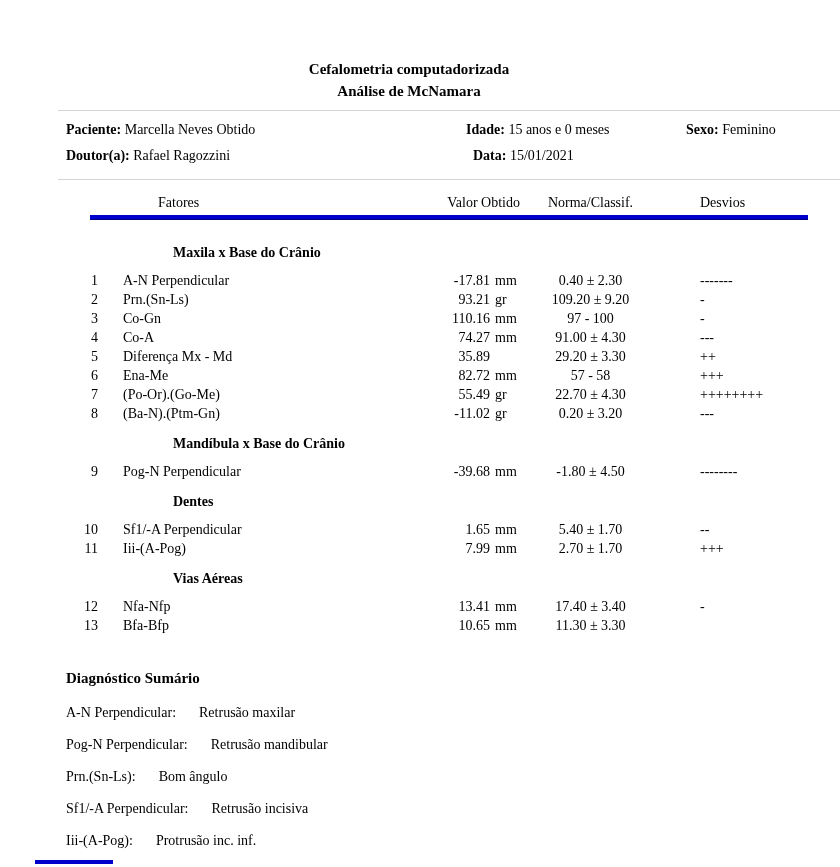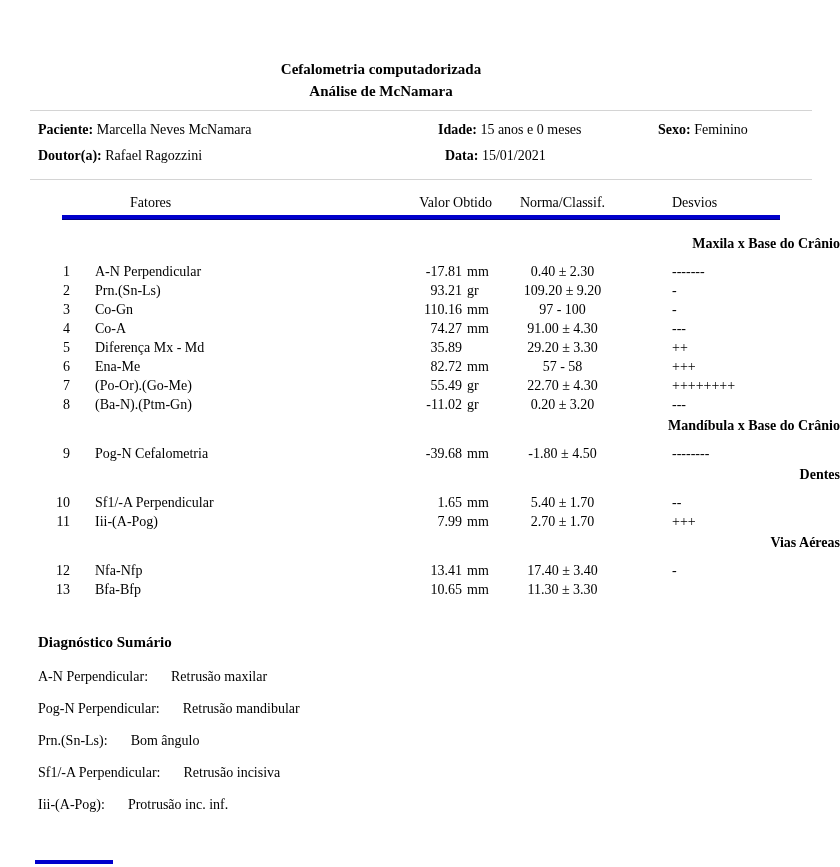--- a/index.html
+++ b/index.html
@@ -2,21 +2,21 @@
 <html><head>
 <meta charset="utf-8">
 <style>
   * { margin:0; padding:0; box-sizing:border-box; }
   html,body { background:#ffffff; }
   body {
     width:840px; height:867px; overflow:hidden;
     font-family:"Liberation Serif", serif;
     font-size:14px; color:#000000;
   }
-  .page { width:840px; height:867px; padding-top:58px; position:relative; }
+  .page { width:840px; height:867px; padding-top:58px; position:relative;padding-left:28px; }
 
   .title-block { width:762px; text-align:center; font-weight:bold; font-size:15px; line-height:22px; }
 
   .hairline { border:0; border-top:1px solid #d4d4d4; width:782px; margin:8px 0 0 30px; }
 
   .patient-grid { padding:6px 0 2px 38px; }
   .patient-row { display:grid; grid-template-columns:400px 220px auto; line-height:26px; }
   .lbl { font-weight:bold; }
   .val { font-weight:normal; }
   .data-cell { padding-left:7px; }
@@ -26,21 +26,21 @@
     line-height:19px; margin-top:13px;
   }
   .th-fatores { padding-left:60px; grid-column:2; }
   .th-valor   { grid-column:3; text-align:right; }
   .th-norma   { grid-column:4; text-align:center; }
   .th-desvios { grid-column:5; padding-left:39px; }
 
   .blue-line { height:5px; background:#0000cc; border-bottom:1px solid #000080; width:718px; margin:3px 0 0 62px; }
 
   .table-body { padding-top:12px; }
-  .section-heading { font-weight:bold; padding-left:145px; line-height:19px; margin:2px 0 9px 0;text-align:right; }
+  .section-heading { font-weight:bold; padding-left:145px; line-height:19px; margin:11px 0 9px 0; }
   .trow { display:grid; grid-template-columns:70px 330px 62px 30px 141px auto; line-height:19px; }
   .c-num    { text-align:right; }
   .c-fator  { padding-left:25px; }
   .c-valnum { text-align:right; }
   .c-unit   { padding-left:5px; }
   .c-norma  { text-align:center; }
   .c-desv   { padding-left:39px; letter-spacing:0px; }
 
   .diagnosis { margin-top:34px; padding-left:38px; }
   .diagnosis-heading { font-weight:bold; font-size:15px; line-height:19px; }
@@ -59,21 +59,21 @@
     <div>Cefalometria computadorizada</div>
     <div>Análise de McNamara</div>
   </div>
 
   <hr class="hairline">
 
   <div class="patient-grid">
     <div class="patient-row">
       <div>
         <span class="lbl">Paciente:</span>
-        <span class="val">Marcella Neves McNamara</span>
+        <span class="val">Marcella Neves Obtido</span>
       </div>
       <div>
         <span class="lbl">Idade:</span>
         <span class="val">15 anos e 0 meses</span>
       </div>
       <div>
         <span class="lbl">Sexo:</span>
         <span class="val">Feminino</span>
       </div>
     </div>
@@ -163,21 +163,21 @@
         <div class="c-num">8</div>
         <div class="c-fator">(Ba-N).(Ptm-Gn)</div>
         <div class="c-valnum">-11.02</div>
         <div class="c-unit">gr</div>
         <div class="c-norma">0.20 ± 3.20</div>
         <div class="c-desv">---</div>
       </div>
       <div class="section-heading">Mandíbula x Base do Crânio</div>
       <div class="trow">
         <div class="c-num">9</div>
-        <div class="c-fator">Pog-N Cefalometria</div>
+        <div class="c-fator">Pog-N Perpendicular</div>
         <div class="c-valnum">-39.68</div>
         <div class="c-unit">mm</div>
         <div class="c-norma">-1.80 ± 4.50</div>
         <div class="c-desv">--------</div>
       </div>
       <div class="section-heading">Dentes</div>
       <div class="trow">
         <div class="c-num">10</div>
         <div class="c-fator">Sf1/-A Perpendicular</div>
         <div class="c-valnum">1.65</div>

